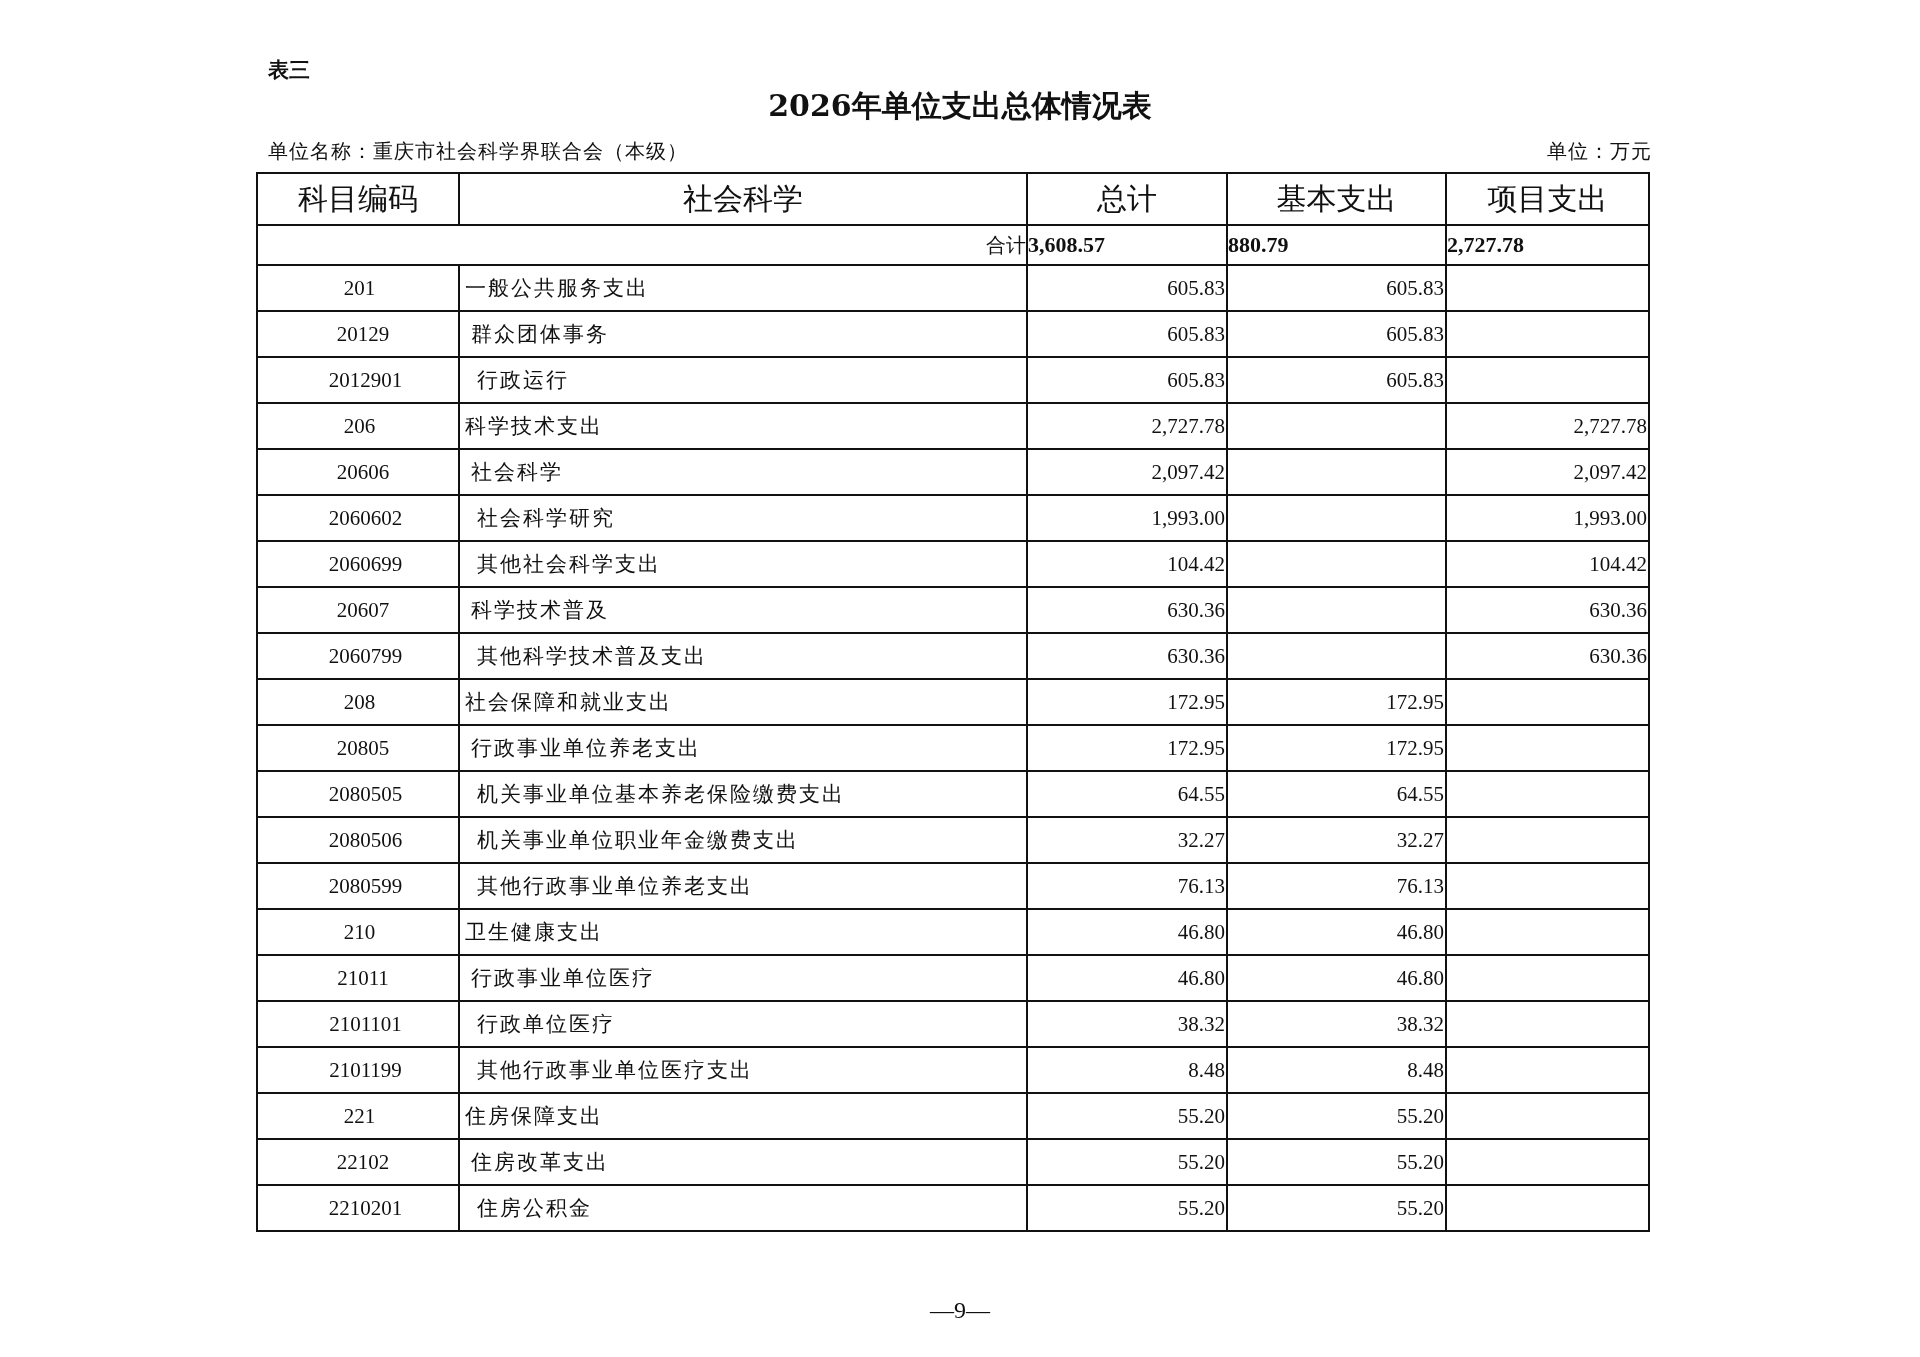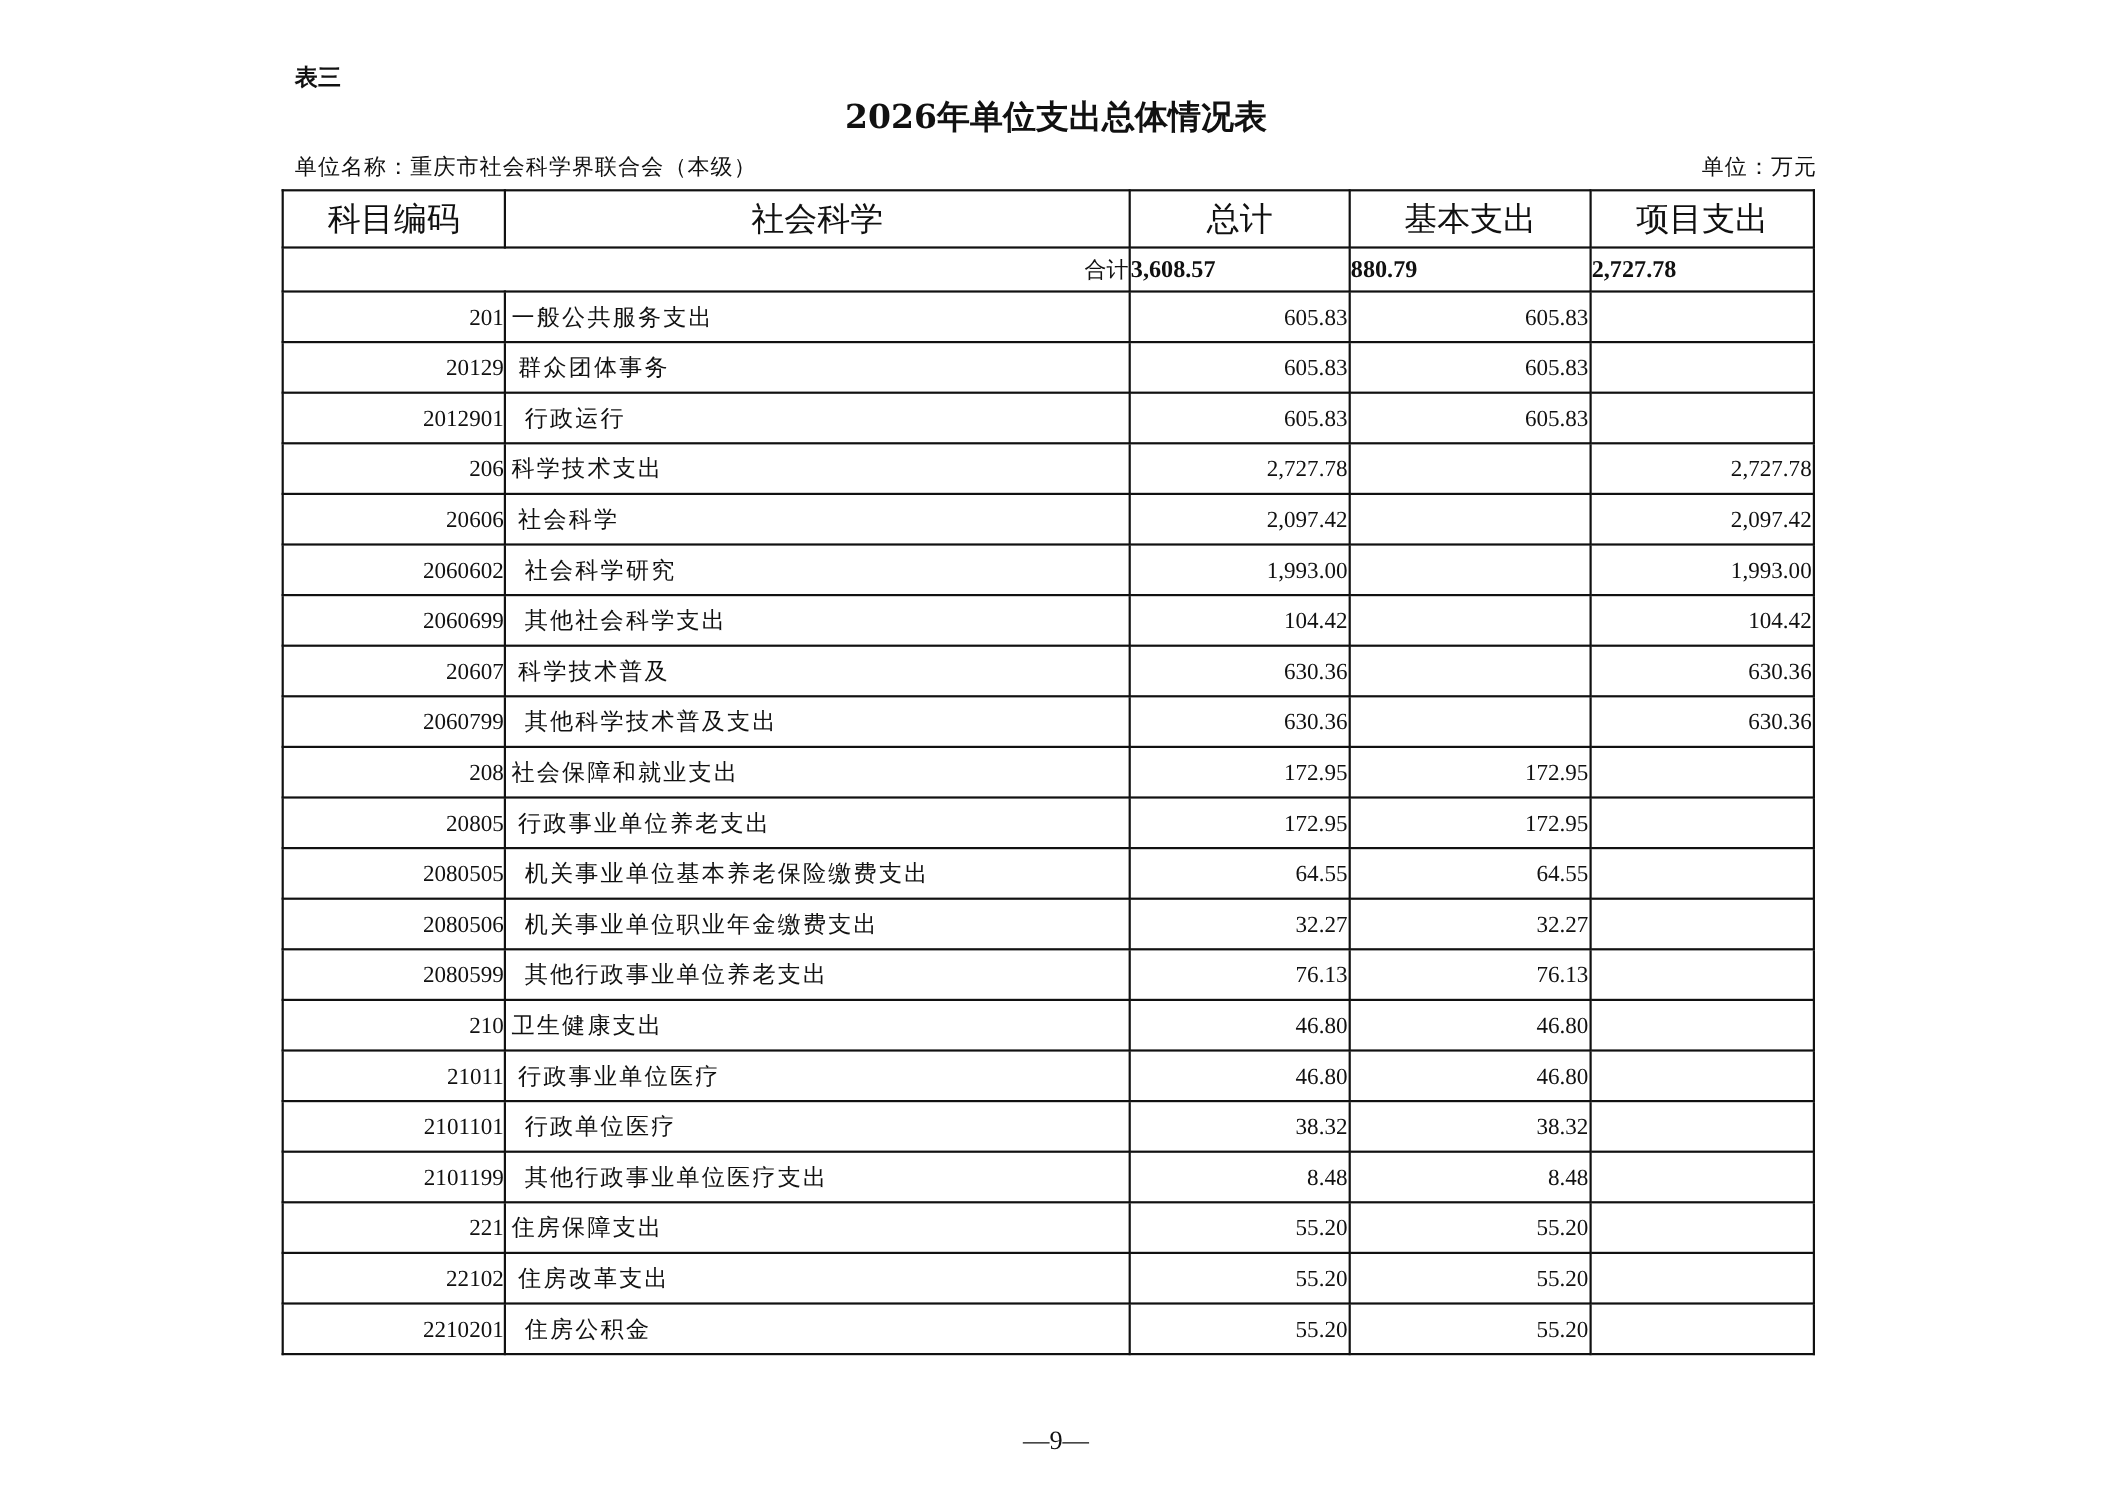--- a/index.html
+++ b/index.html
@@ -15,21 +15,21 @@
           font-family: "DejaVu Serif", serif; letter-spacing: 1px; }
   table.grid { position: absolute; left: 256px; top: 172px; width: 1392px;
                border-collapse: collapse; table-layout: fixed; }
   table.grid td, table.grid th { border: 2px solid #111; padding: 0; overflow: hidden; white-space: nowrap; }
   table.grid th { height: 50px; font-size: 30px; font-weight: normal;
                   font-family: "DejaVu Sans", sans-serif; text-align: center; }
   table.grid tr.total td { height: 38px; font-size: 21px; }
   table.grid tr.total td.lbl { text-align: right; font-family: "DejaVu Serif", serif; font-size: 20px; }
   table.grid tr.total td.num { text-align: left; font-weight: bold; padding-right: 1px; font-size: 22px; }
   table.grid tr.row td { height: 44px; font-size: 21px; }
-  td.code { text-align: right; padding-left: 3px !important; font-size: 21px; }
+  td.code { text-align: center; padding-left: 3px !important; font-size: 21px; }
   td.code.l2 { padding-left: 10px !important; }
   td.code.l3 { padding-left: 15px !important; }
   td.name { text-align: left; padding-left: 5px !important; font-family: "DejaVu Serif", serif;
             font-size: 20px; letter-spacing: 2px; }
   td.name.l2 { padding-left: 11px !important; }
   td.name.l3 { padding-left: 17px !important; }
   td.num { text-align: right; padding-right: 1px !important; font-size: 22px; }
   .page-num { position: absolute; left: 0; width: 1920px; top: 1297px; text-align: center;
               font-size: 24px; font-family: "Liberation Serif", serif; }
 </style>

